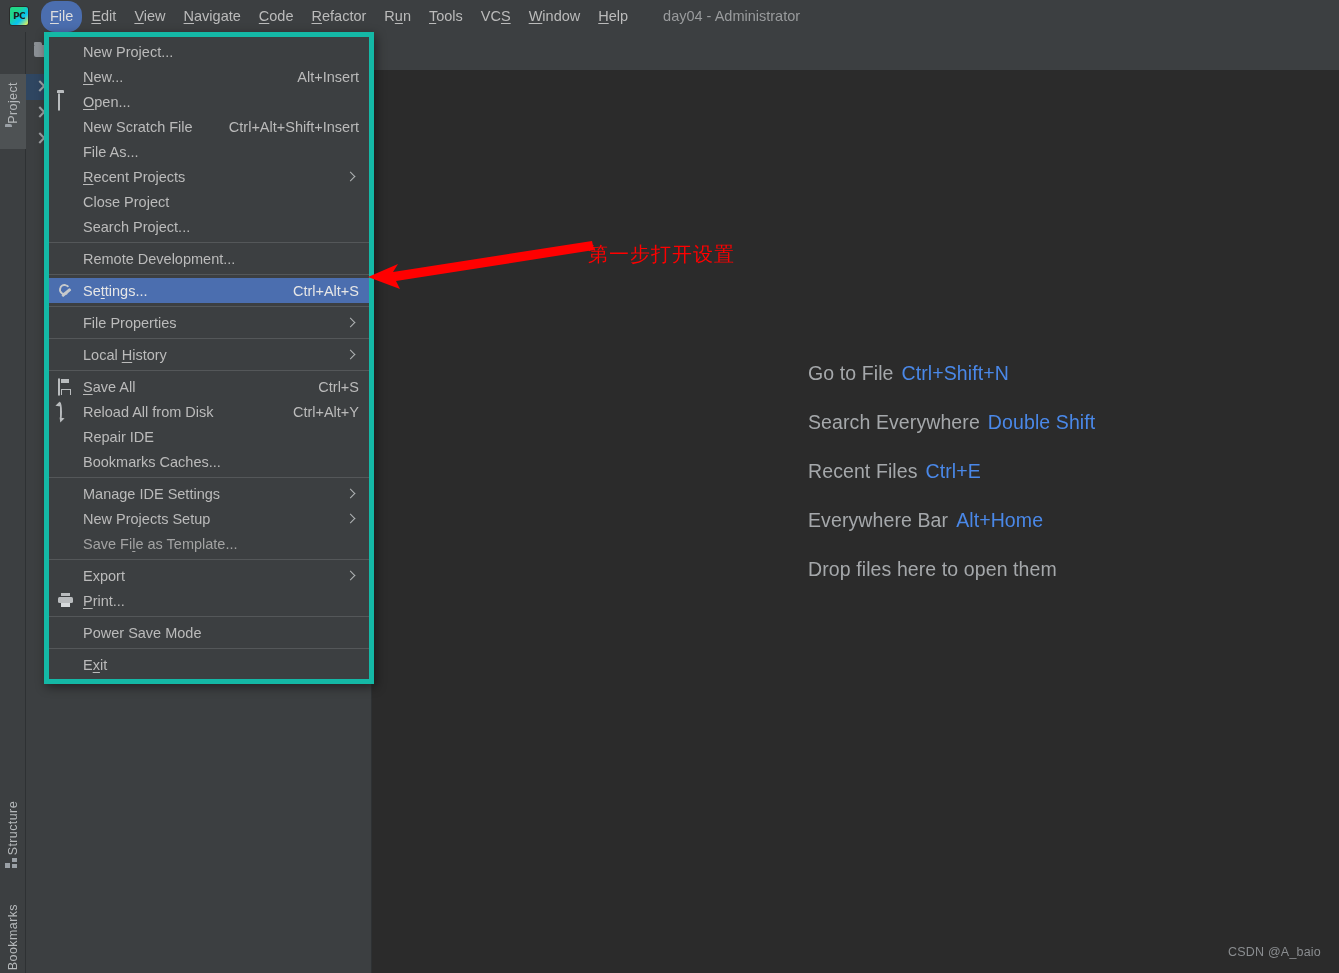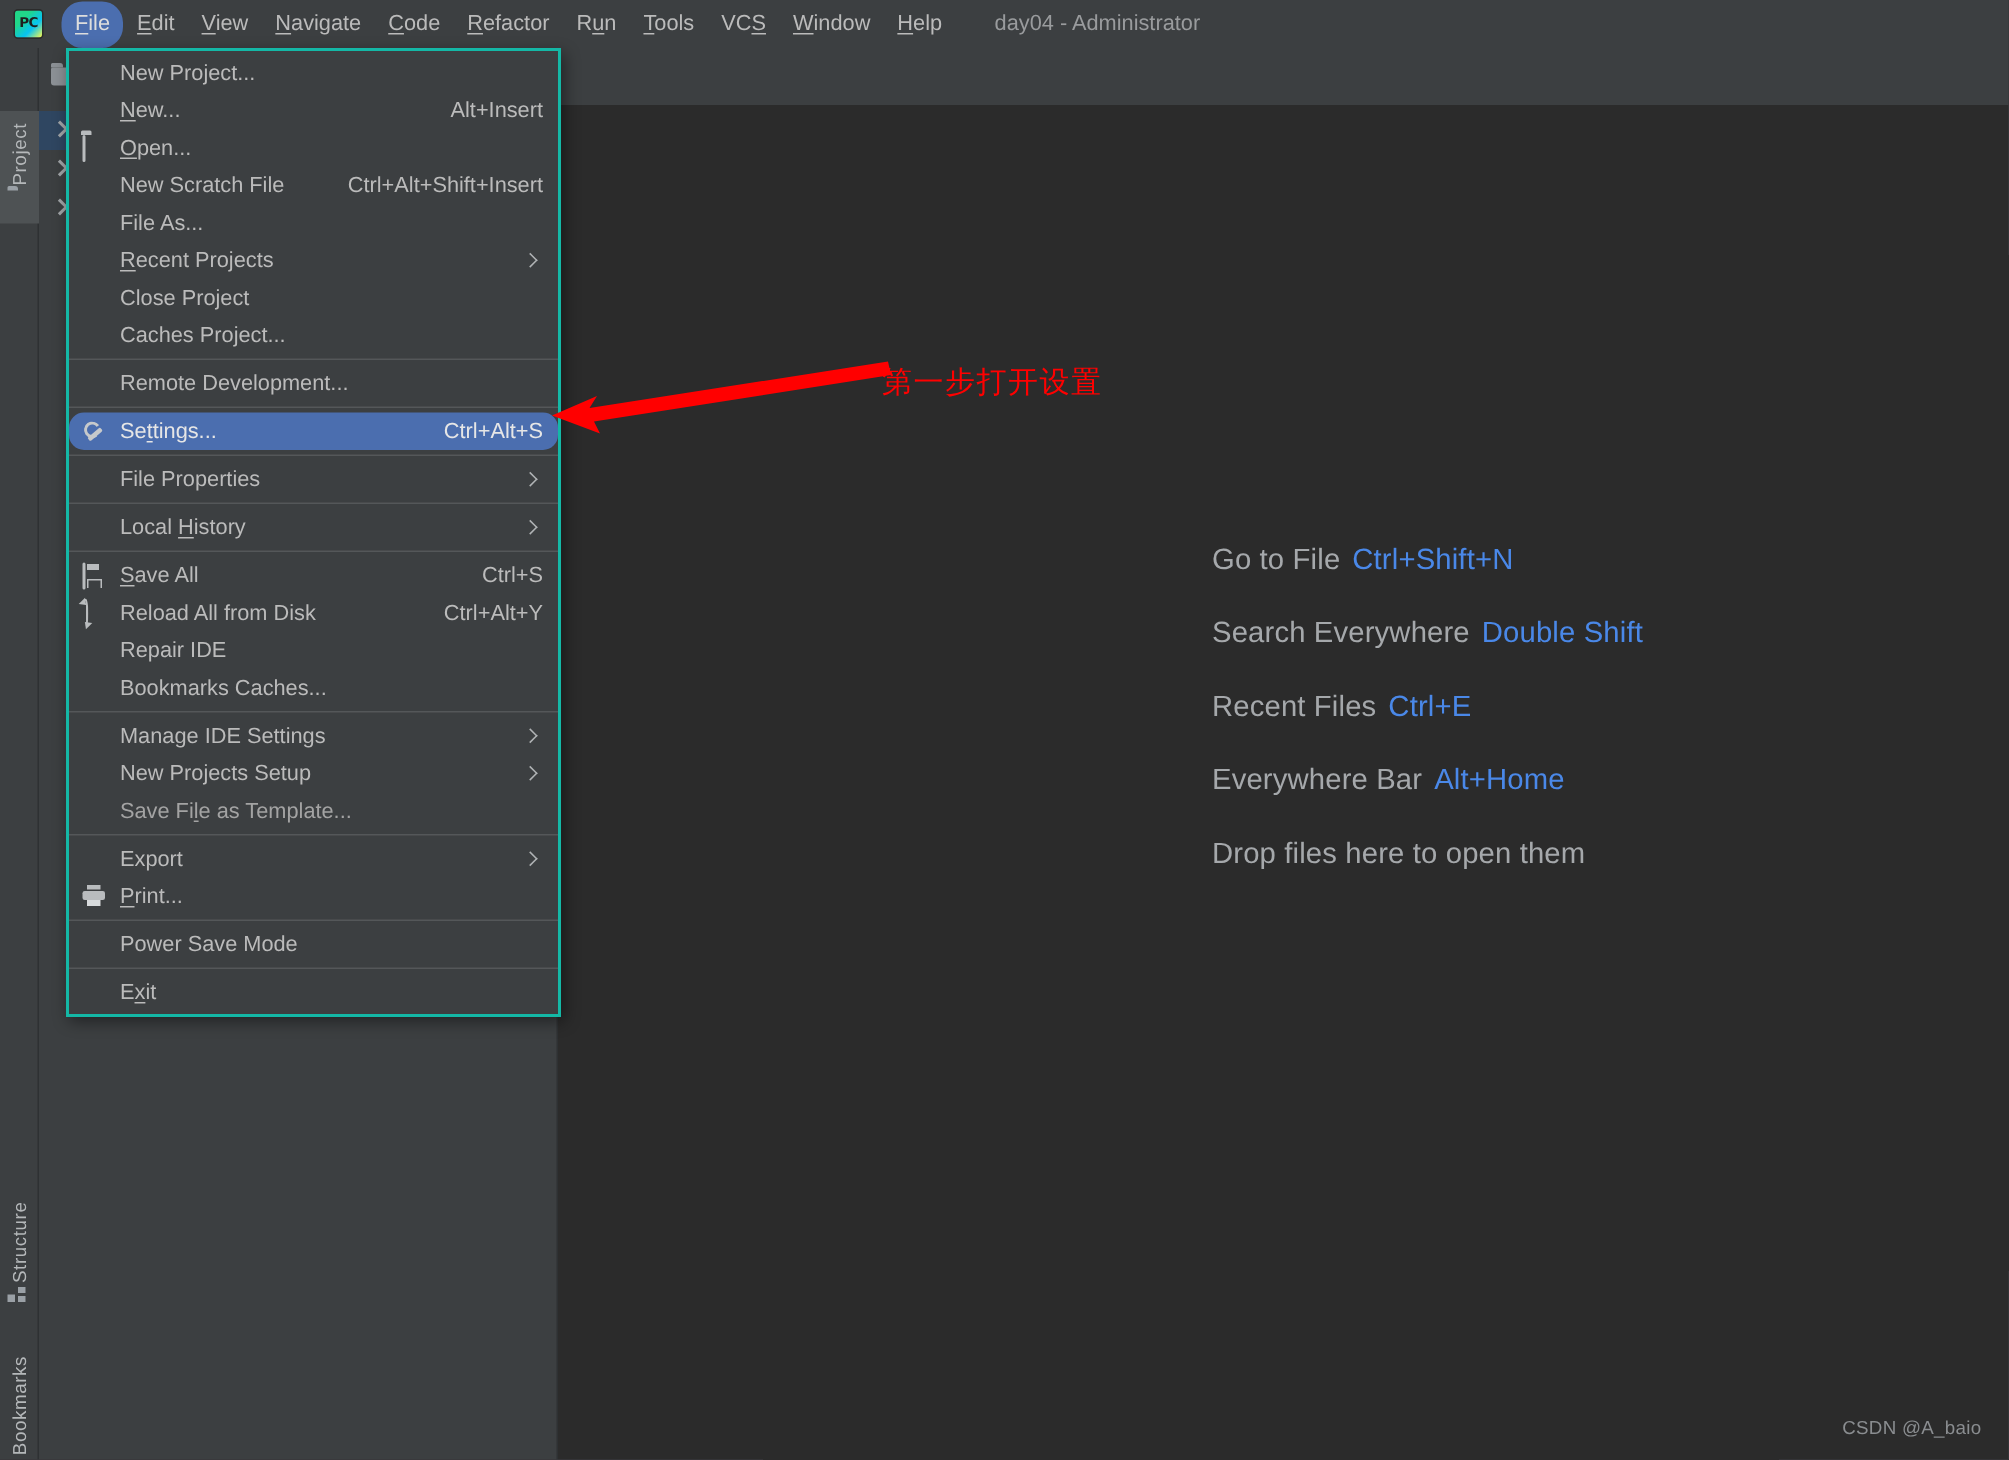--- a/index.html
+++ b/index.html
@@ -225,38 +225,38 @@
     letter-spacing: 0.2px;
   }
 
   
   .dropdown {
     position: absolute;
     top: 32px;
     left: 44px;
     width: 330px;
     background: #3c3f41;
-    border: 2px solid #14b8a6;
+    border: 5px solid #14b8a6;
     box-shadow: 2px 3px 10px rgba(0,0,0,0.45);
     padding: 2px 0 2px 0;
     z-index: 40;
   }
   .dd-item {
     position: relative;
     height: 25px;
     display: flex;
     align-items: center;
     padding-left: 34px;
     padding-right: 10px;
     font-size: 14.5px;
     color: #bbbbbb;
     white-space: nowrap;
     cursor: default;
   }
-  .dd-item.highlight { background: #4b6eaf; color: #e6e6e6; border-radius: 10px; }
+  .dd-item.highlight { background: #4b6eaf; color: #e6e6e6; }
   .dd-item.disabled { color: #a3a3a3; }
   .dd-label u { text-decoration: underline; text-underline-offset: 2px; }
   .dd-accel {
     position: absolute;
     right: 10px;
     font-size: 14.5px;
     color: #bbbbbb;
   }
   .dd-item.highlight .dd-accel { color: #e6e6e6; }
   .dd-arrow {
@@ -477,21 +477,21 @@
         <span class="dd-label">File As...</span>
       </div>
       <div class="dd-item">
         <span class="dd-label"><u>R</u>ecent Projects</span>
         <span class="dd-arrow"></span>
       </div>
       <div class="dd-item">
         <span class="dd-label">Close Project</span>
       </div>
       <div class="dd-item">
-        <span class="dd-label">Caches Project...</span>
+        <span class="dd-label">Search Project...</span>
       </div>
       <div class="dd-sep"></div>
       <div class="dd-item">
         <span class="dd-label">Remote Development...</span>
       </div>
       <div class="dd-sep"></div>
       <div class="dd-item highlight">
         <span class="dd-ico"><span class="ic-wrench"></span></span>
         <span class="dd-label">Se<u>t</u>tings...</span>
         <span class="dd-accel">Ctrl+Alt+S</span>

